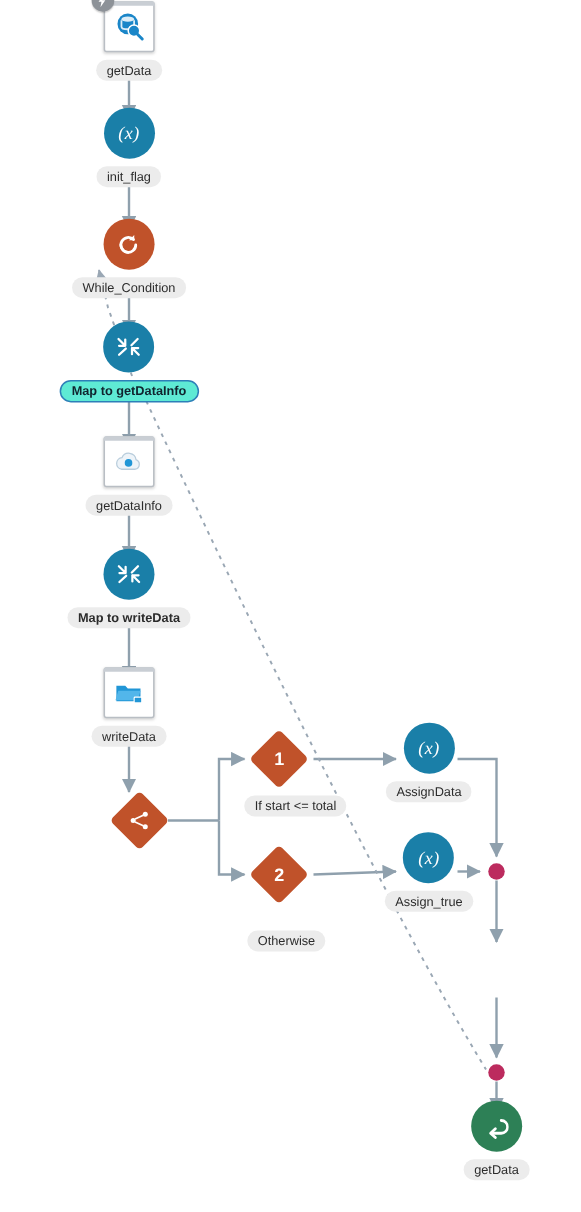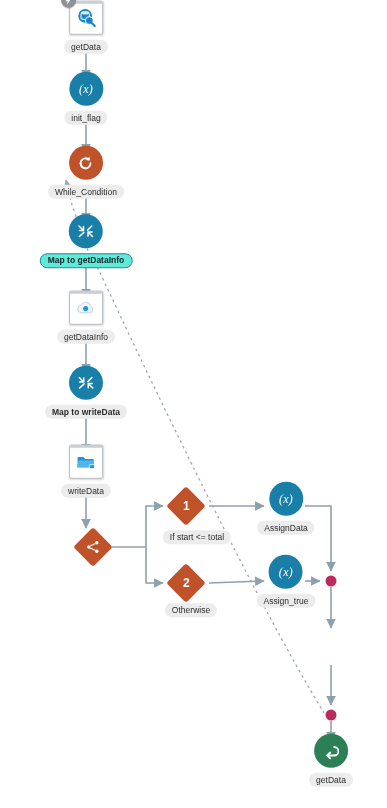--- a/index.html
+++ b/index.html
@@ -282,21 +282,21 @@
       <span class="dnum">1</span>
     </div>
   </div>
   <div class="flbl" style="left:197px; top:537px;text-align:center;">If start &lt;= total</div>
 
   <div class="node" style="left:186px; top:583px;">
     <div class="diamond">
       <span class="dnum">2</span>
     </div>
   </div>
-  <div class="flbl" style="left:191px; top:610px;text-align:center;">Otherwise</div>
+  <div class="flbl" style="left:191px; top:627px;text-align:center;">Otherwise</div>
 
   <div class="node" style="left:286px; top:508px;">
     <div class="circ teal">
       <span class="varlbl">(<i>x</i>)</span>
     </div>
     <div class="lbl">AssignData</div>
   </div>
 
   <div class="node" style="left:286px; top:581px;">
     <div class="circ teal">

